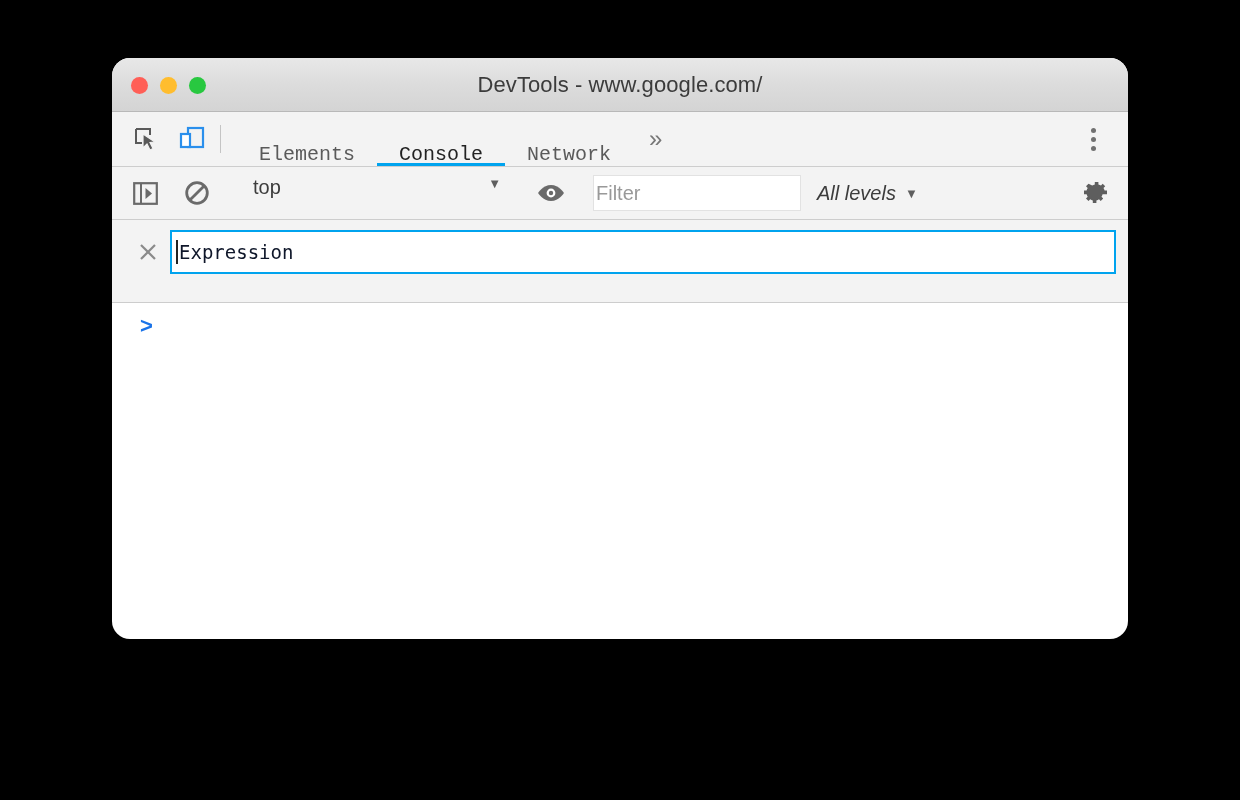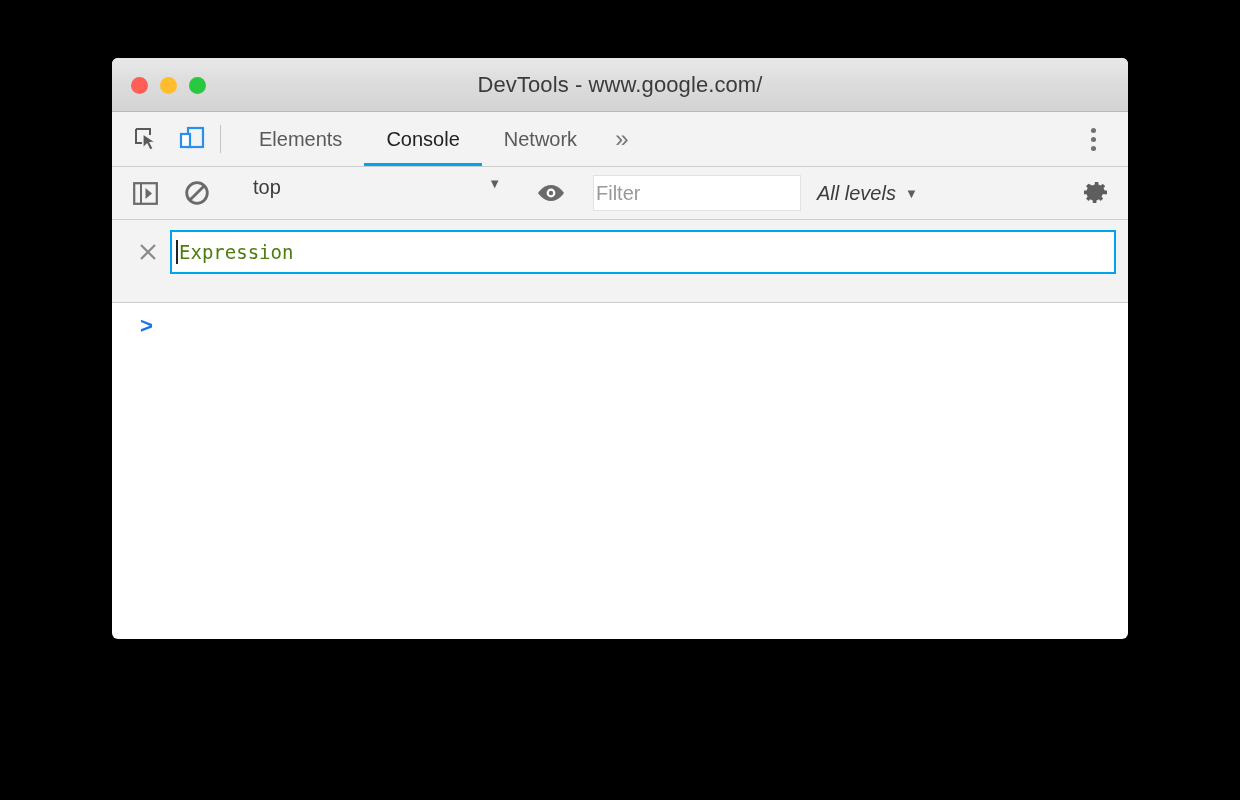--- a/index.html
+++ b/index.html
@@ -11,21 +11,21 @@
     font-family: "Liberation Sans", sans-serif;
     overflow: hidden;
   }
 
   
   .window {
     position: absolute;
     left: 112px; top: 58px;
     width: 1016px; height: 581px;
     background: #ffffff;
-    border-radius: 6px;
+    border-radius: 18px;
     overflow: hidden;
   }
 
   
   .titlebar {
     position: relative;
     height: 54px;
     background: linear-gradient(to bottom, #e8e8e8 0%, #dcdcdc 50%, #d4d4d4 100%);
     border-bottom: 1px solid #b8b8b8;
     display: flex;
@@ -82,27 +82,28 @@
     margin: 13px 12px;
     flex: 0 0 1px;
   }
   .tabs {
     display: flex;
     align-items: stretch;
     margin-left: 4px;
   }
   .tab {
     display: flex;
-    align-items: center;
+    align-items: flex-end;
     padding: 0 22px;
     font-size: 20px;
     color: #5a5a5a;
     position: relative;
     white-space: nowrap;
     user-select: none;
+    font-family: Liberation Mono, monospace;
   }
   .tab.active { color: #222222; }
   .tab.active::after {
     content: "";
     position: absolute;
     left: 0; right: 0; bottom: 0;
     height: 3px;
     background: #00a3ee;
   }
   .tab-overflow {
@@ -222,21 +223,21 @@
   .caret {
     width: 2px;
     height: 24px;
     background: #222222;
     margin-right: 1px;
     flex: 0 0 2px;
   }
   .expr-placeholder {
     font-family: "DejaVu Sans Mono", monospace;
     font-size: 19px;
-    color: #4d7c0f;
+    color: #0f172a;
     user-select: none;
     white-space: nowrap;
   }
 
   
   .console-output {
     background: #ffffff;
     height: 311px;
     padding-top: 12px;
   }

